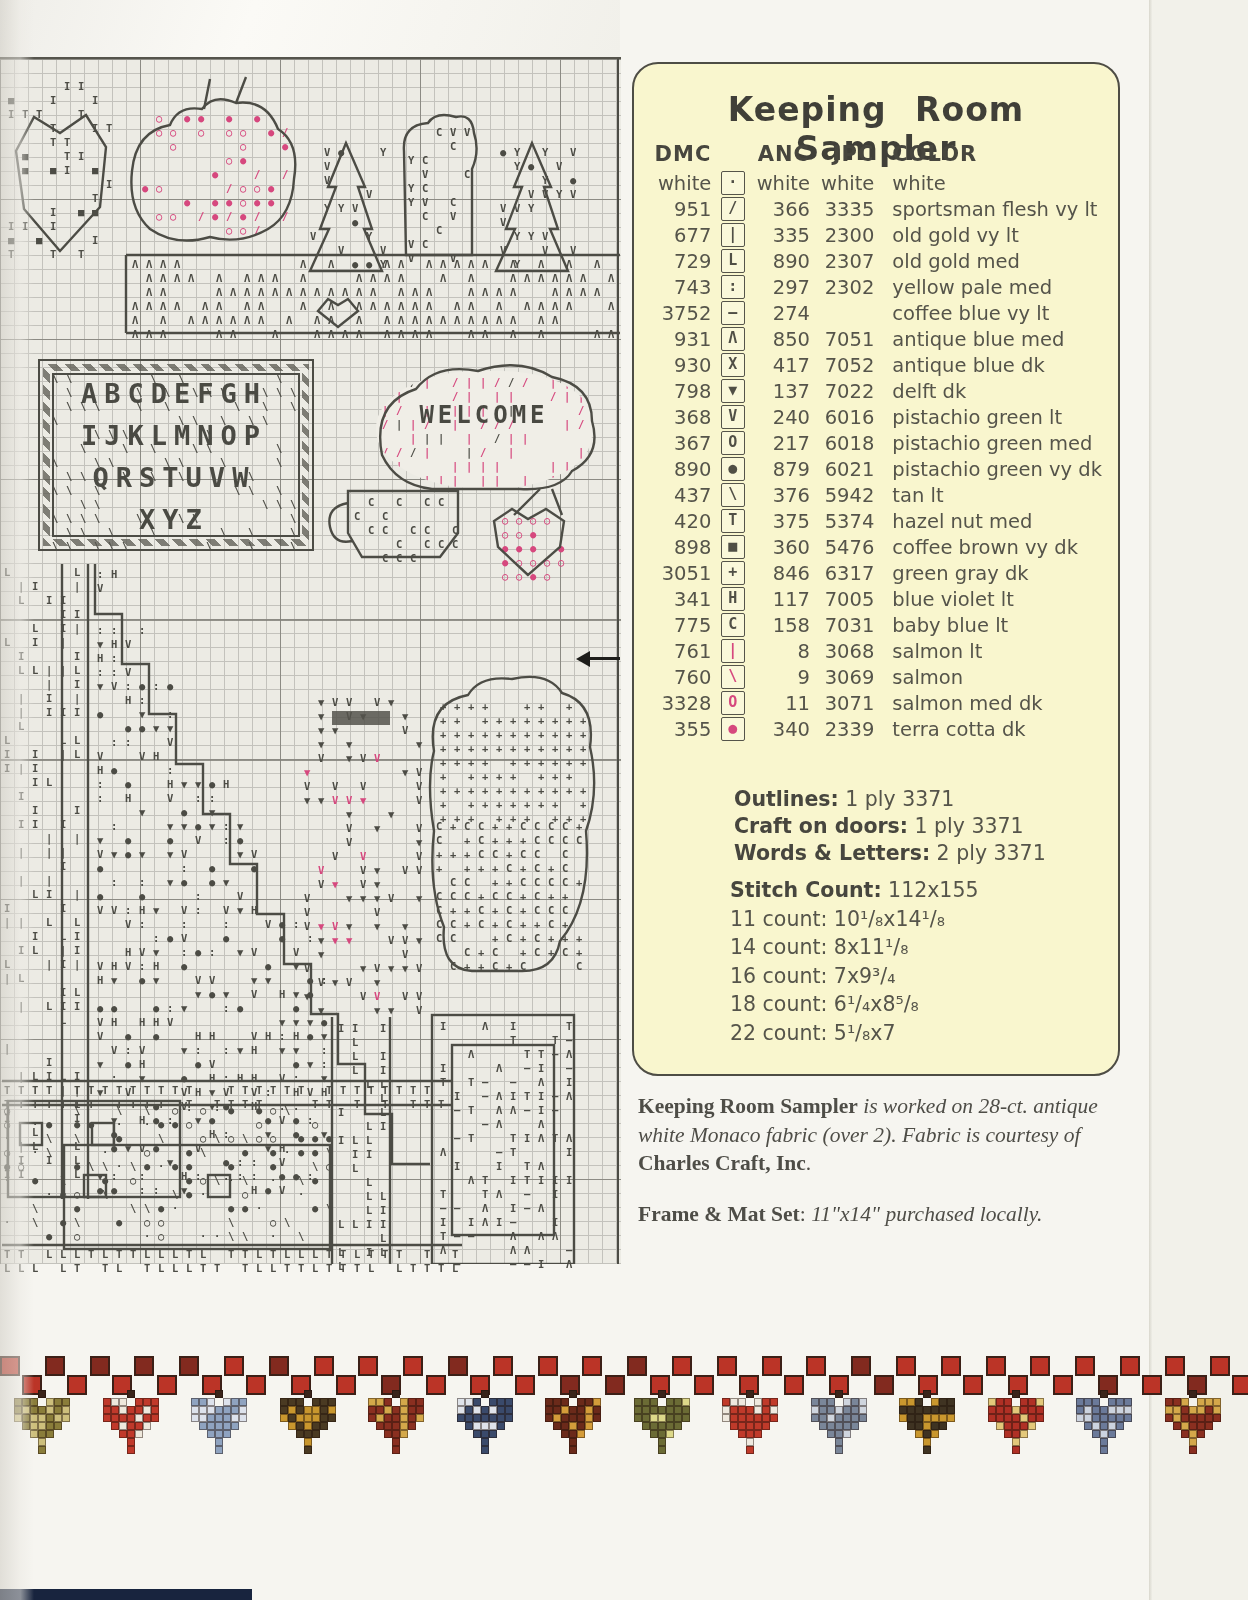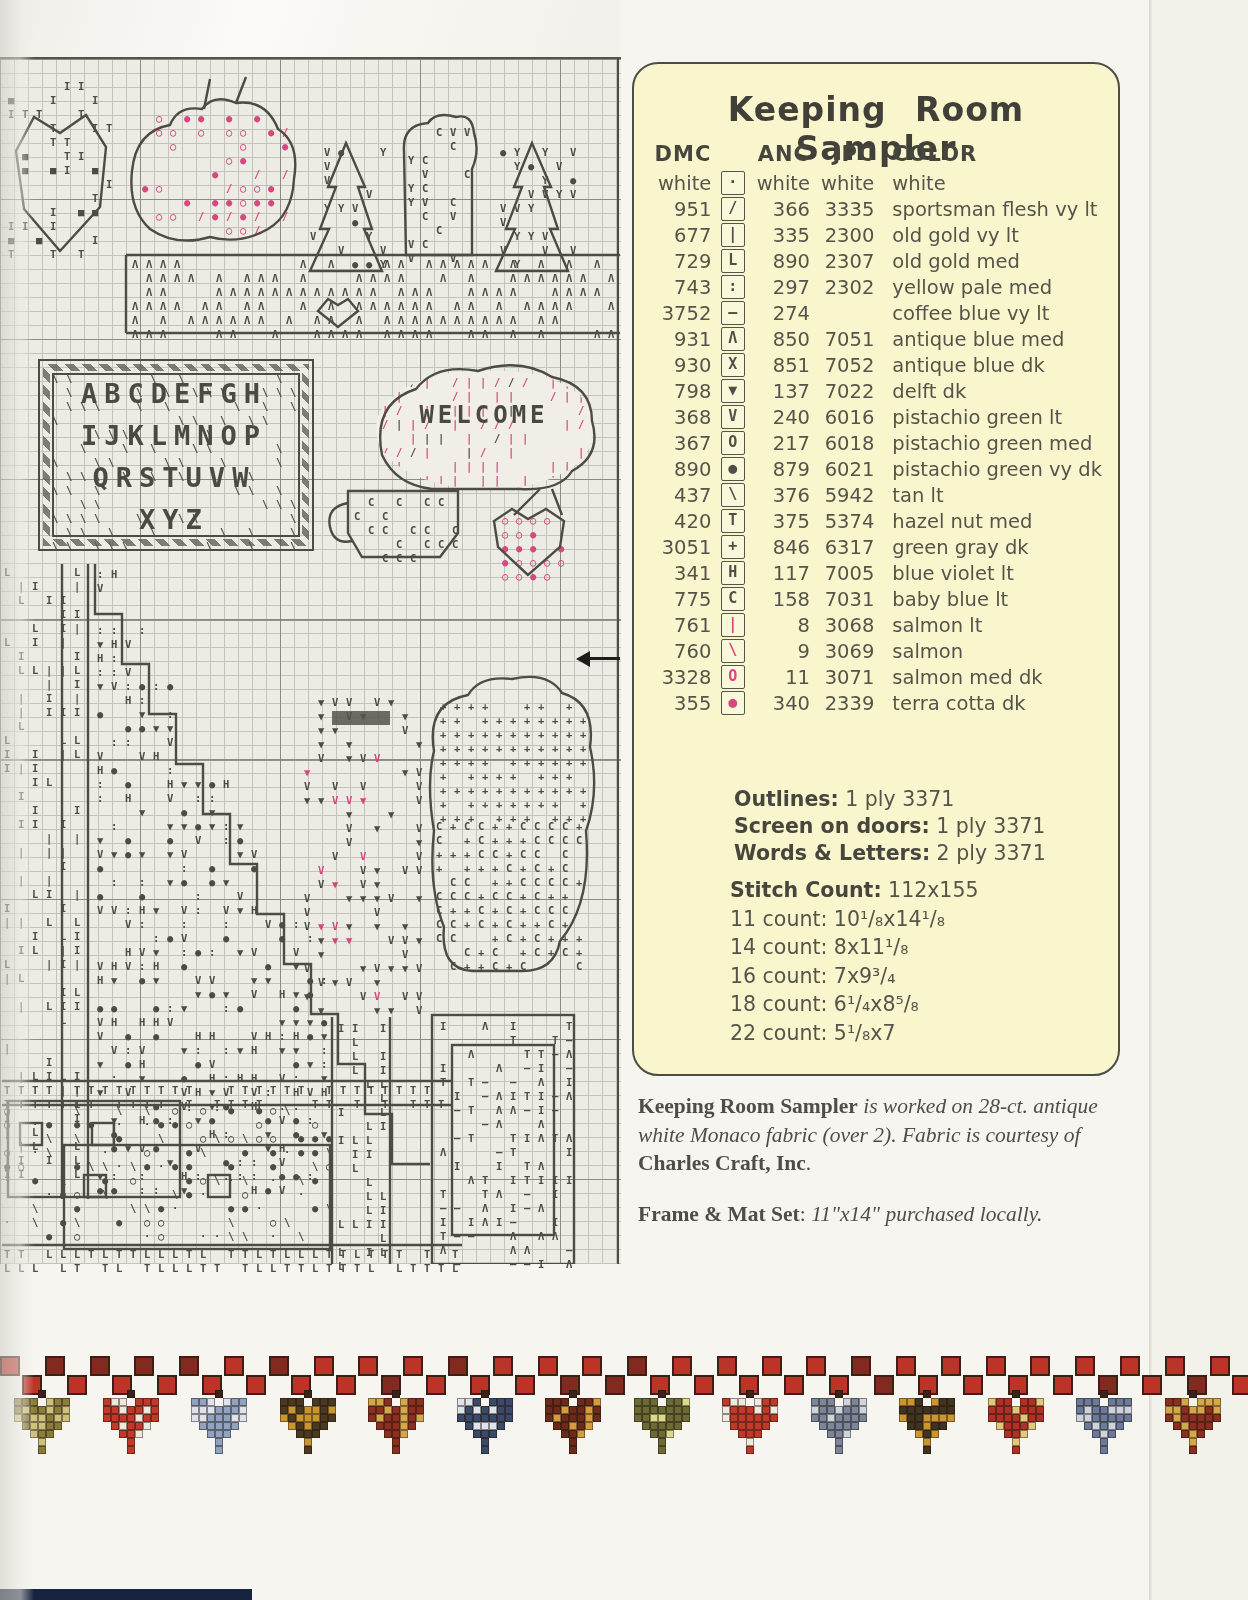--- a/index.html
+++ b/index.html
@@ -1744,21 +1744,21 @@
         <tr>
           <td class="td-dmc">931</td>
           <td class="td-sym"><span class="symbox">Λ</span></td>
           <td class="td-anc">850</td>
           <td class="td-jpc">7051</td>
           <td class="td-color">antique blue med</td>
         </tr>
         <tr>
           <td class="td-dmc">930</td>
           <td class="td-sym"><span class="symbox">X</span></td>
-          <td class="td-anc">851</td>
+          <td class="td-anc">417</td>
           <td class="td-jpc">7052</td>
           <td class="td-color">antique blue dk</td>
         </tr>
         <tr>
           <td class="td-dmc">798</td>
           <td class="td-sym"><span class="symbox">▼</span></td>
           <td class="td-anc">137</td>
           <td class="td-jpc">7022</td>
           <td class="td-color">delft dk</td>
         </tr>
@@ -1789,20 +1789,27 @@
           <td class="td-anc">376</td>
           <td class="td-jpc">5942</td>
           <td class="td-color">tan lt</td>
         </tr>
         <tr>
           <td class="td-dmc">420</td>
           <td class="td-sym"><span class="symbox">T</span></td>
           <td class="td-anc">375</td>
           <td class="td-jpc">5374</td>
           <td class="td-color">hazel nut med</td>
+        </tr>
+        <tr>
+          <td class="td-dmc">898</td>
+          <td class="td-sym"><span class="symbox">■</span></td>
+          <td class="td-anc">360</td>
+          <td class="td-jpc">5476</td>
+          <td class="td-color">coffee brown vy dk</td>
         </tr>
         <tr>
           <td class="td-dmc">3051</td>
           <td class="td-sym"><span class="symbox">+</span></td>
           <td class="td-anc">846</td>
           <td class="td-jpc">6317</td>
           <td class="td-color">green gray dk</td>
         </tr>
         <tr>
           <td class="td-dmc">341</td>
@@ -1843,21 +1850,21 @@
           <td class="td-dmc">355</td>
           <td class="td-sym"><span class="symbox pink">●</span></td>
           <td class="td-anc">340</td>
           <td class="td-jpc">2339</td>
           <td class="td-color">terra cotta dk</td>
         </tr>
       </tbody>
   </table>
   <div class="notes" id="notes">
       <div><b>Outlines:</b><span> 1 ply 3371</span></div>
-      <div><b>Screen on doors:</b><span> 1 ply 3371</span></div>
+      <div><b>Craft on doors:</b><span> 1 ply 3371</span></div>
       <div><b>Words &amp; Letters:</b><span> 2 ply 3371</span></div>
     </div>
   <div class="counts">
     <div><b>Stitch Count:</b><span> 112x155</span></div>
     <div id="countLines">
         <div>11 count: 10¹/₈x14¹/₈</div>
         <div>14 count: 8x11¹/₈</div>
         <div>16 count: 7x9³/₄</div>
         <div>18 count: 6¹/₄x8⁵/₈</div>
         <div>22 count: 5¹/₈x7</div>

